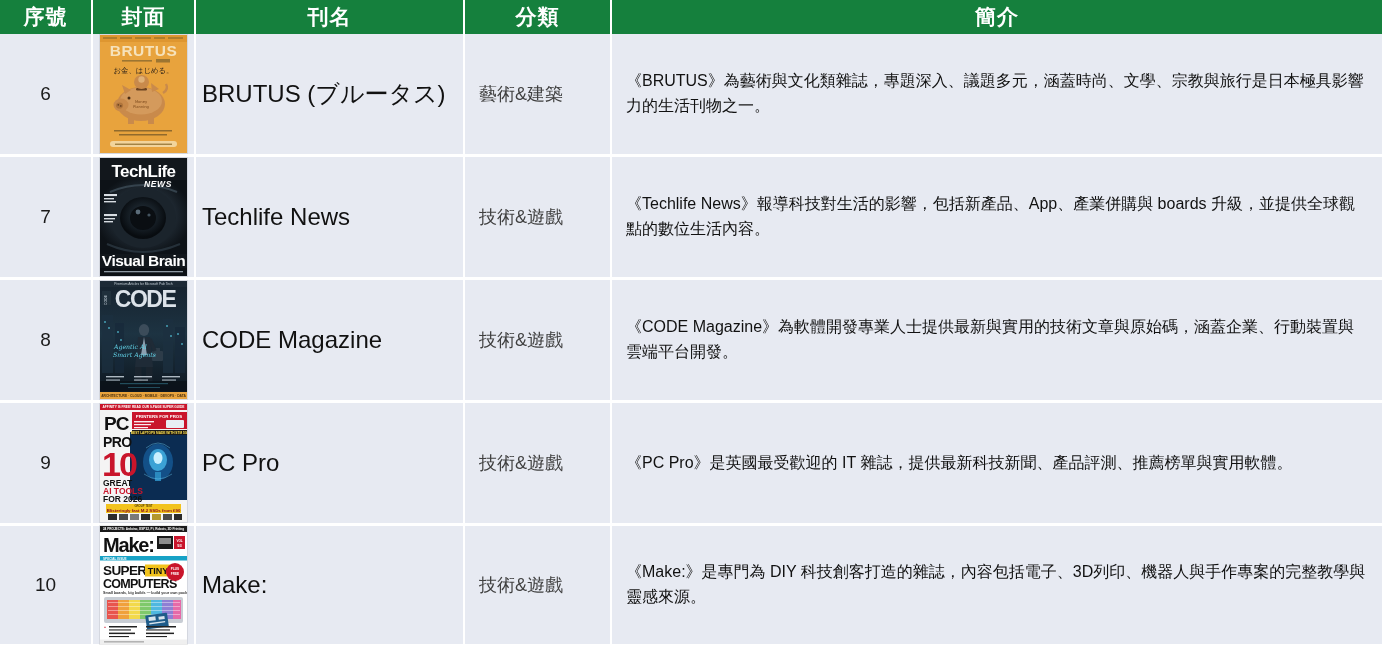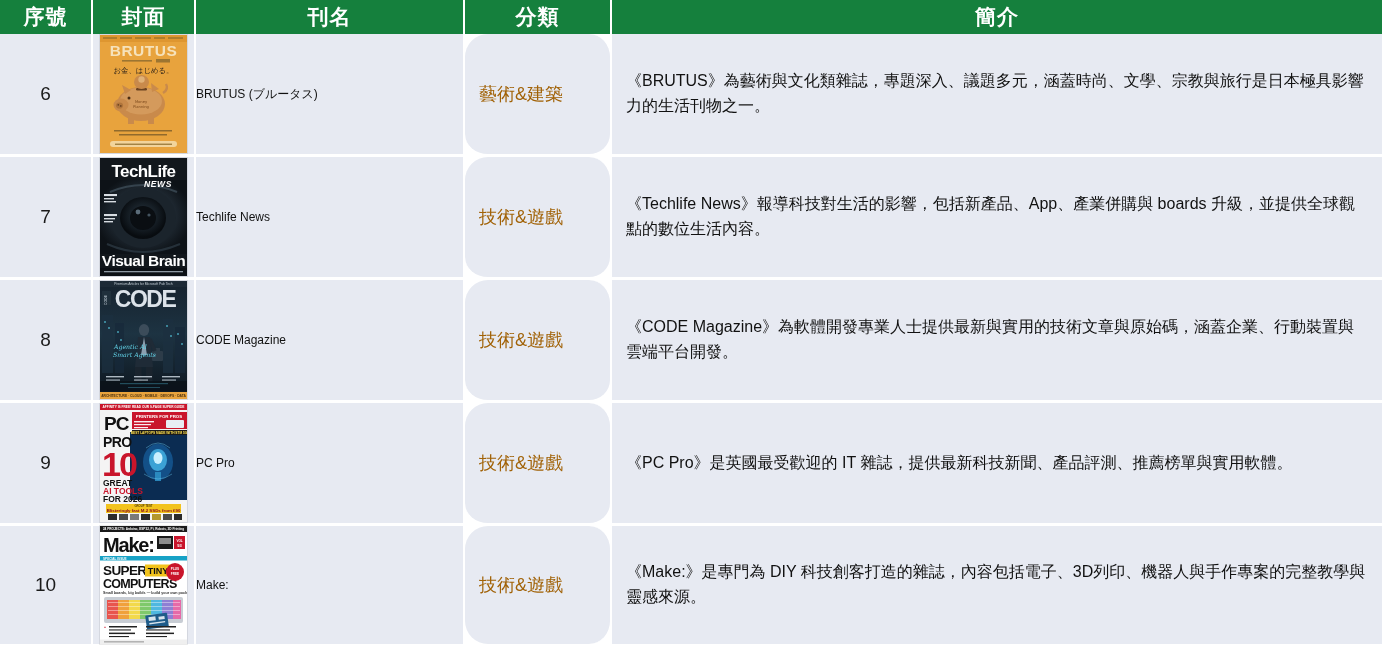--- a/index.html
+++ b/index.html
@@ -68,28 +68,28 @@
     text-align: center;
     font-size: 19px;
     color: #1a1a1a;
   }
   td.cover-cell {
     padding: 0;
     text-align: center;
     vertical-align: middle;
   }
   td.name-cell {
-    font-size: 12px;
+    font-size: 24px;
+    padding-left: 6px;
     color: #111111;
   }
   td.cat-cell {
     font-size: 18px;
     padding-left: 14px;
-    color: #a16207;
-    border-radius: 23px;
+    color: #404040;
   }
   td.desc-cell {
     font-size: 16px;
     line-height: 1.55;
     padding: 0 16px 0 14px;
     color: #111111;
     text-align: left;
   }
 
   

